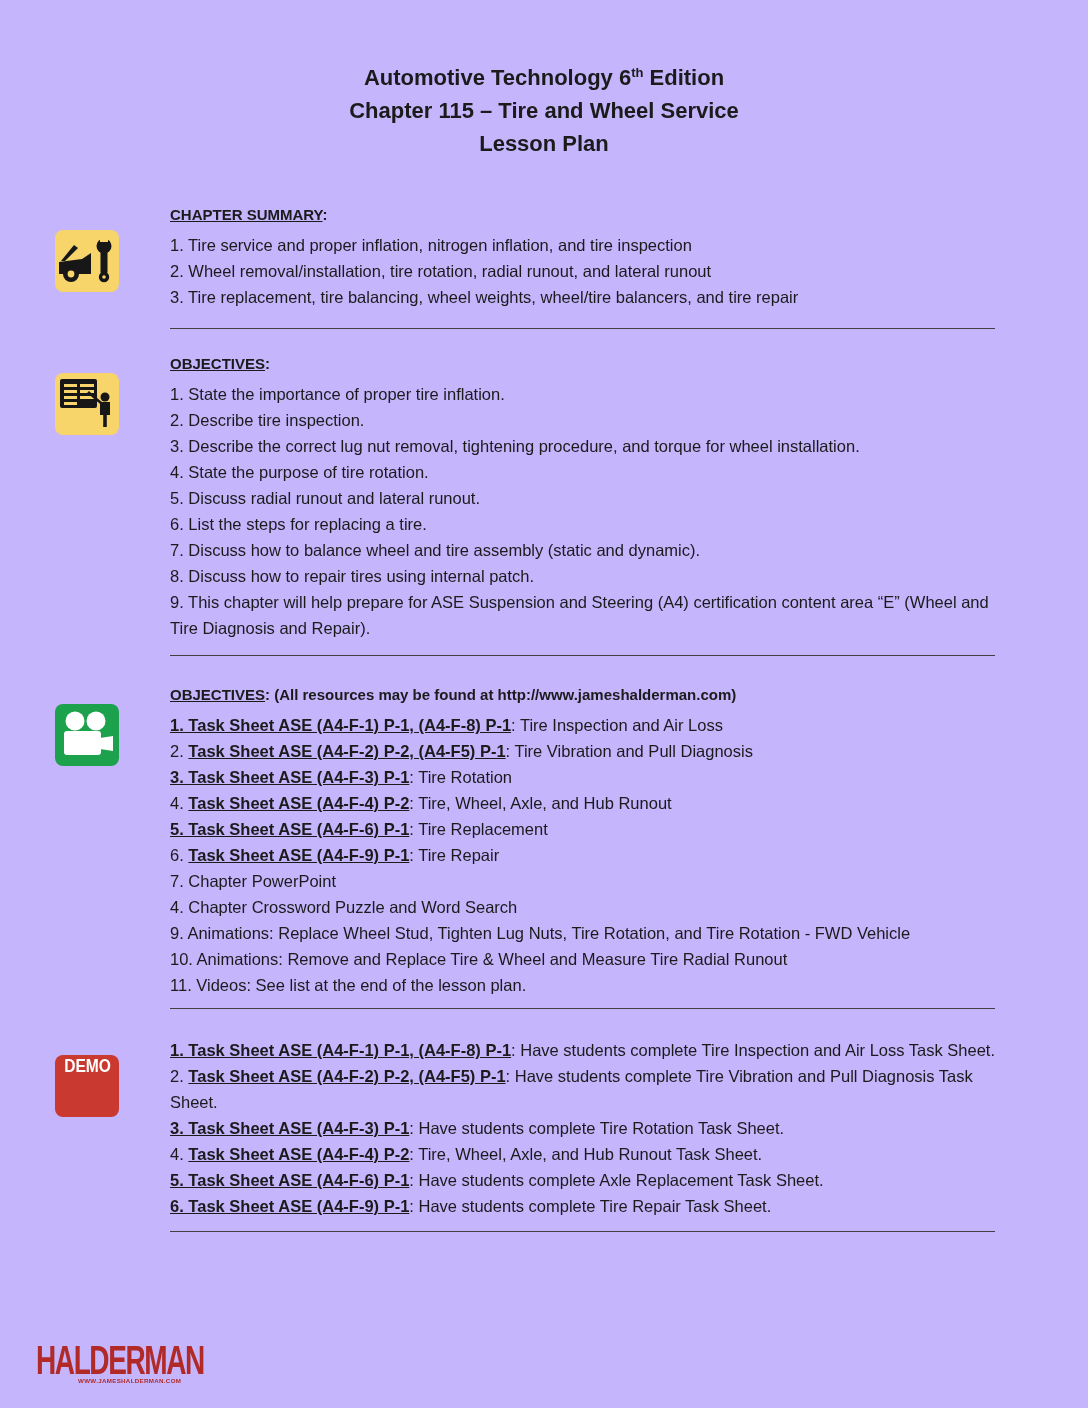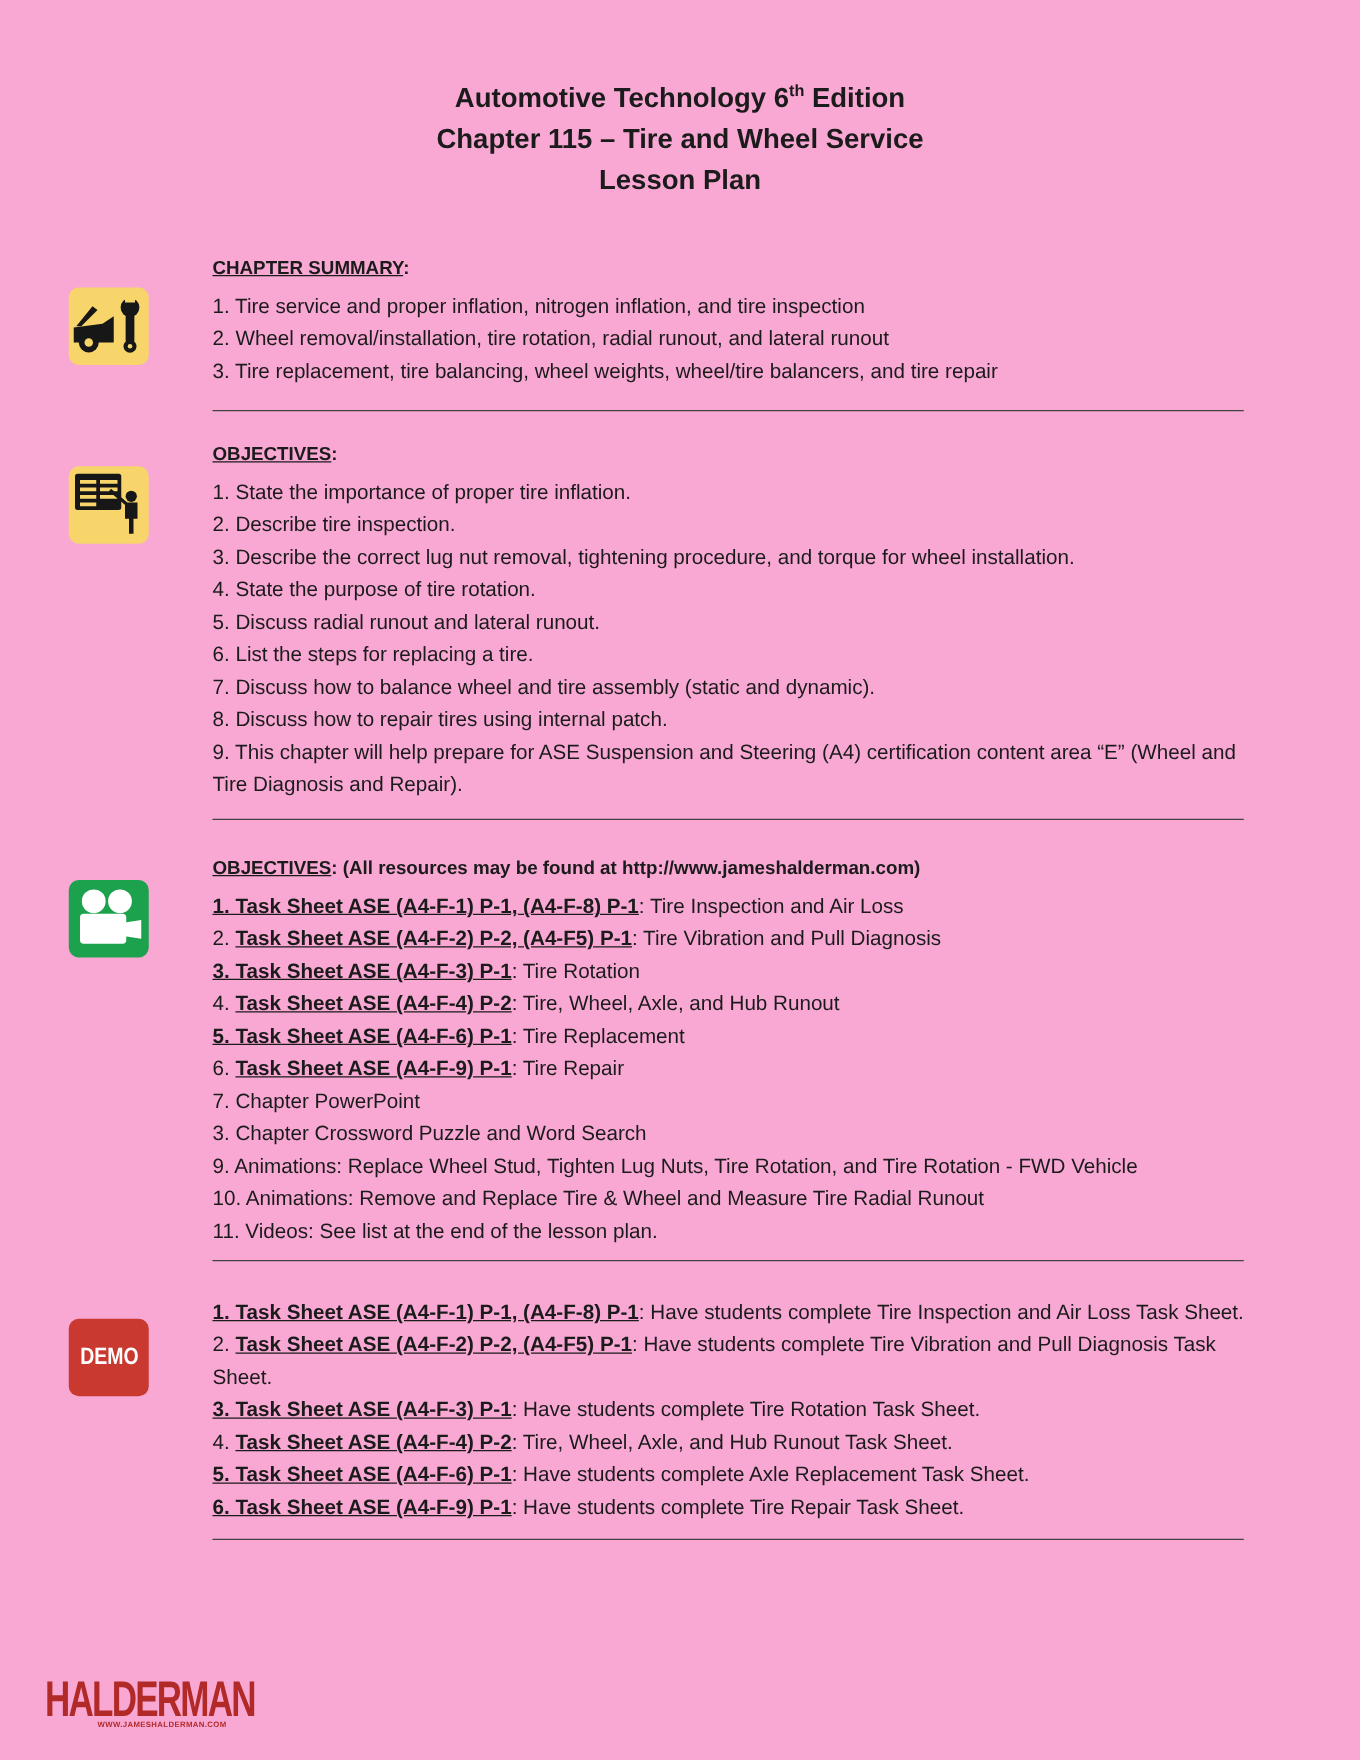--- a/index.html
+++ b/index.html
@@ -1,19 +1,19 @@
 <!DOCTYPE html>
 <html><head>
 <meta charset="utf-8">
 <style>
   html,body { margin:0; padding:0; background:#ffffff; }
   .page {
     position:relative;
     width:1088px; height:1408px;
-    background:#f9a8d4;
+    background:#c4b5fd;
     font-family:"Liberation Sans", sans-serif;
     color:#1b1b1b;
     overflow:hidden;
   }
   .doc-title {
     padding-top:56px;
     text-align:center;
     font-weight:bold;
     font-size:22px;
     line-height:33px;
@@ -55,21 +55,21 @@
     border-radius:8px;
   }
   .sec1 .sec-icon { top:70px; }
   .sec2 .sec-icon { top:44px; }
   .sec3 .sec-icon { top:48px; }
   .sec4 .sec-icon { top:46px; }
   .icon-yellow { background:#F7D56B; }
   .icon-green  { background:#1CA24D; }
   .icon-demo   {
     background:#C9392F;
-    display:flex; align-items:center; justify-content:center;
+    display:flex; justify-content:center;
   }
   .icon-demo .demo-text {
     color:#ffffff;
     font-weight:bold;
     font-size:19px;
     letter-spacing:0px;
     transform:scaleX(0.82);
   }
   .logo {
     position:absolute;
@@ -204,21 +204,21 @@
           <div class="line"><span></span><span class="b">3. Task Sheet ASE (A4-F-3) P-1</span><span>: Tire Rotation</span></div>
 
           <div class="line"><span>4. </span><span class="b">Task Sheet ASE (A4-F-4) P-2</span><span>: Tire, Wheel, Axle, and Hub Runout</span></div>
 
           <div class="line"><span></span><span class="b">5. Task Sheet ASE (A4-F-6) P-1</span><span>: Tire Replacement</span></div>
 
           <div class="line"><span>6. </span><span class="b">Task Sheet ASE (A4-F-9) P-1</span><span>: Tire Repair</span></div>
 
           <div class="line"><span></span><span class="b"></span><span>7. Chapter PowerPoint</span></div>
 
-          <div class="line"><span></span><span class="b"></span><span>3. Chapter Crossword Puzzle and Word Search</span></div>
+          <div class="line"><span></span><span class="b"></span><span>4. Chapter Crossword Puzzle and Word Search</span></div>
 
           <div class="line"><span></span><span class="b"></span><span>9. Animations: Replace Wheel Stud, Tighten Lug Nuts, Tire Rotation, and Tire Rotation - FWD Vehicle</span></div>
 
           <div class="line"><span></span><span class="b"></span><span>10. Animations: Remove and Replace Tire &amp; Wheel and Measure Tire Radial Runout</span></div>
 
           <div class="line"><span></span><span class="b"></span><span>11. Videos: See list at the end of the lesson plan.</span></div>
         </div>
       <hr>
     </section>
 

